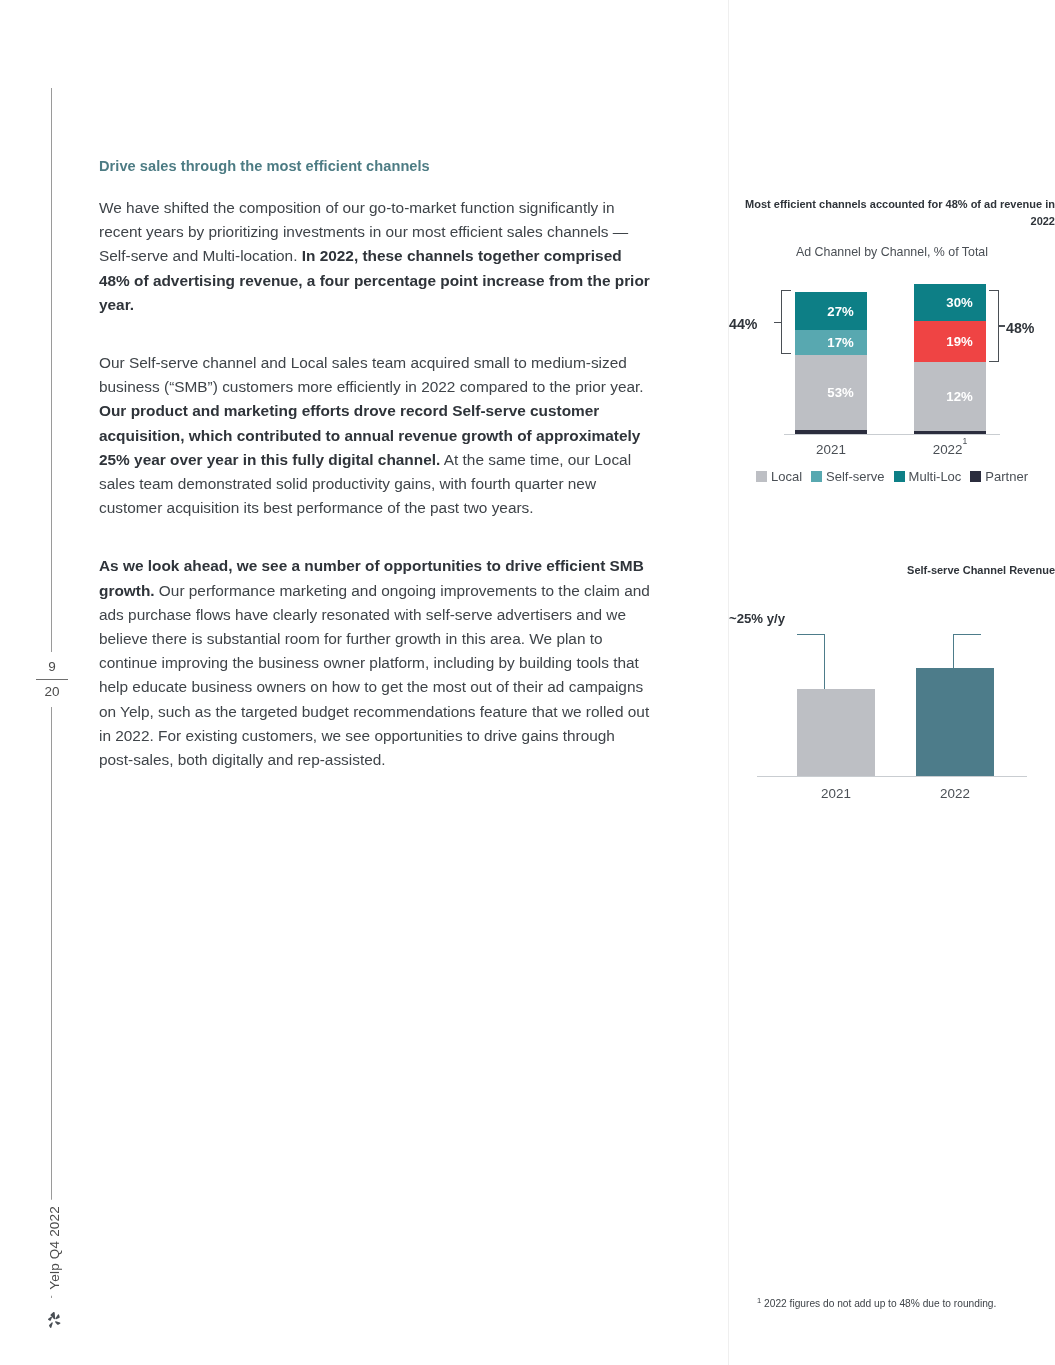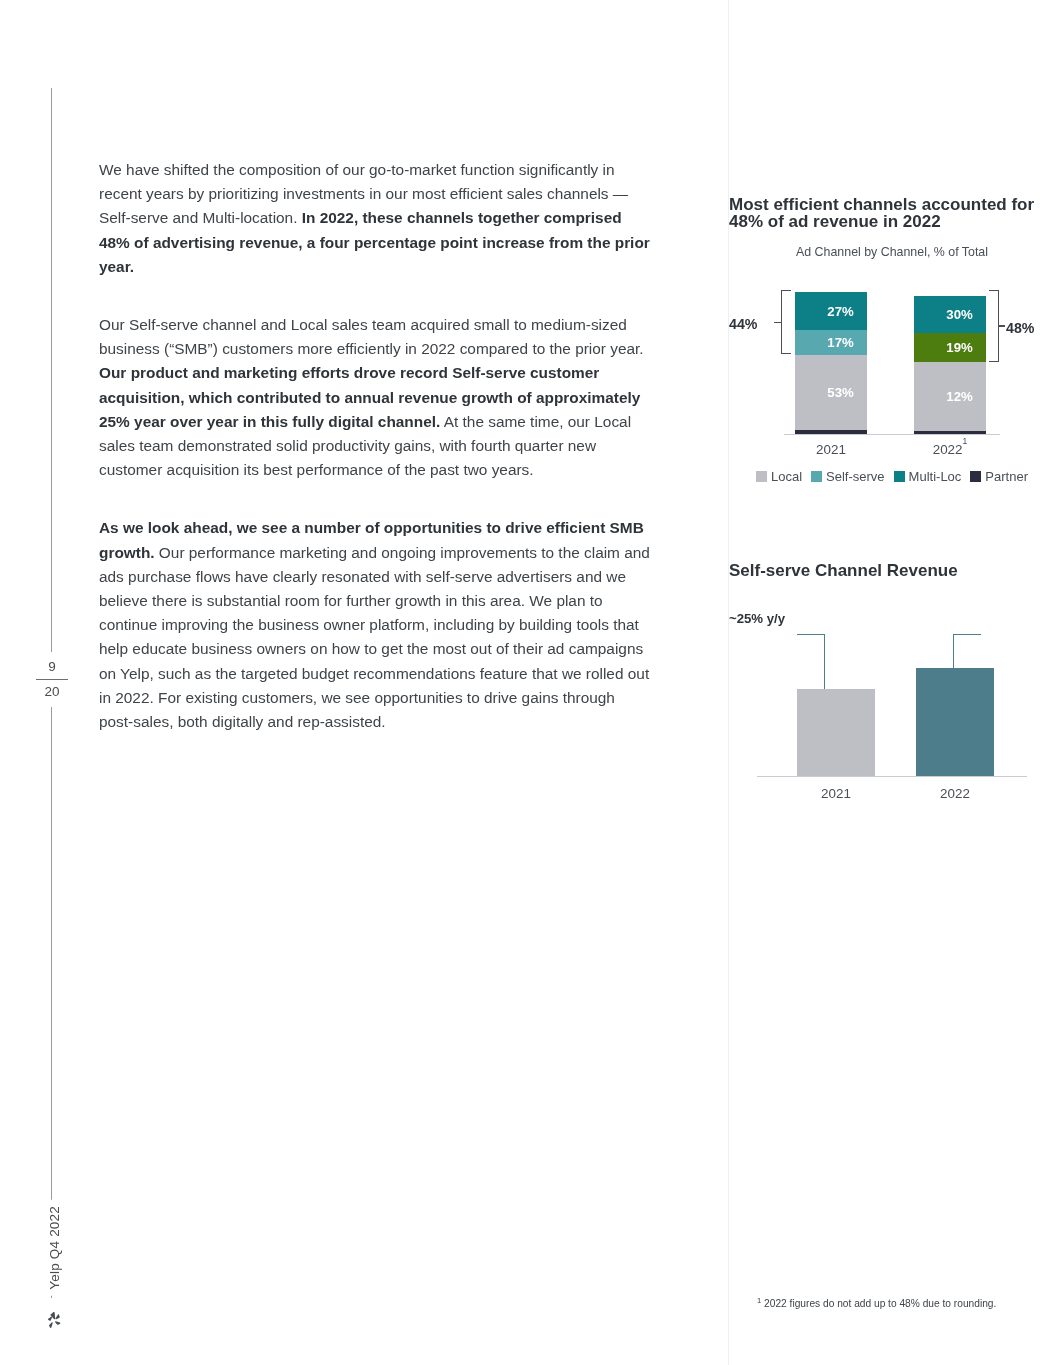--- a/index.html
+++ b/index.html
@@ -110,24 +110,24 @@
     position: absolute;
     left: 729px;
     top: 0;
     width: 326px;
     height: 1365px;
   }
 
   .chart-block { position: absolute; left: 0; width: 326px; }
 
   .chart-title {
-    font-size: 17px;
+    font-size: 11px;
     font-weight: bold;
     color: #2f343a;
-    text-align: left;
+    text-align: right;
     line-height: 17px;
     margin: 0;
   }
   .chart-subtitle {
     font-size: 12.4px;
     color: #4a4f55;
     text-align: center;
     margin: 15px 0 0 0;
   }
 
@@ -300,20 +300,21 @@
           <path d="M6.0 11.0c-.6-.2-.75-1.0-.25-1.4l2.9-2.2c.6-.45 1.4.15 1.15.85L8.6 11.1c-.2.55-.75.75-1.25.6z"></path>
           <path d="M9.5 13.6c.6-.35 1.3.2 1.1.85l-1.5 4.6c-.2.65-1.05.75-1.4.15l-1.0-1.8c-.25-.45-.1-1.0.3-1.3z"></path>
           <path d="M13.3 13.3c-.35-.6.2-1.3.85-1.1l4.3 1.35c.65.2.75 1.05.15 1.4l-1.9 1.1c-.45.25-1.0.1-1.3-.3z"></path>
           <path d="M14.4 10.2c-.65.15-1.15-.55-.8-1.1l2.6-4.0c.35-.55 1.2-.4 1.4.25l.6 2.2c.1.5-.2 1.0-.7 1.15z"></path>
         </g>
       </svg>
     </span>
   </div>
 
   <div class="content">
+    <h2 class="section-heading">Drive sales through the most efficient channels</h2>
     <p class="para"><span>We have shifted the composition of our go-to-market function significantly in recent years by prioritizing investments in our most efficient sales channels — Self-serve and Multi-location. </span><b>In 2022, these channels together comprised 48% of advertising revenue, a four percentage point increase from the prior year.</b></p>
     <p class="para"><span>Our Self-serve channel and Local sales team acquired small to medium-sized business (“SMB”) customers more efficiently in 2022 compared to the prior year. </span><b>Our product and marketing efforts drove record Self-serve customer acquisition, which contributed to annual revenue growth of approximately 25% year over year in this fully digital channel.</b><span> At the same time, our Local sales team demonstrated solid productivity gains, with fourth quarter new customer acquisition its best performance of the past two years.</span></p>
     <p class="para"><b>As we look ahead, we see a number of opportunities to drive efficient SMB growth.</b><span> Our performance marketing and ongoing improvements to the claim and ads purchase flows have clearly resonated with self-serve advertisers and we believe there is substantial room for further growth in this area. We plan to continue improving the business owner platform, including by building tools that help educate business owners on how to get the most out of their ad campaigns on Yelp, such as the targeted budget recommendations feature that we rolled out in 2022. For existing customers, we see opportunities to drive gains through post-sales, both digitally and rep-assisted.</span></p>
   </div>
 
   <div class="right-col">
 
     <div class="chart-block" id="stacked-chart">
       <p class="chart-title">Most efficient channels accounted for 48% of ad revenue in 2022</p>
       <p class="chart-subtitle">Ad Channel by Channel, % of Total</p>
@@ -324,21 +325,21 @@
         <div class="stack-col y2021">
           <div class="seg partner" style="background: rgb(43, 45, 62); height: 4.26px;"></div>
           <div class="seg" style="background: rgb(189, 191, 196); height: 75.26px;">53%</div>
           <div class="seg" style="background: rgb(88, 168, 176); height: 24.14px;">17%</div>
           <div class="seg" style="background: rgb(13, 127, 134); height: 38.34px;">27%</div>
         </div>
 
         <div class="stack-col y2022">
           <div class="seg partner" style="background: rgb(43, 45, 62); height: 2.84px;"></div>
           <div class="seg" style="background: rgb(189, 191, 196); height: 69.58px;">12%</div>
-          <div class="seg" style="background: #4d7c0f; height: 29px;">19%</div>
+          <div class="seg" style="background: #ef4444; height: 41px;">19%</div>
           <div class="seg" style="background: rgb(13, 127, 134); height: 37px;">30%</div>
         </div>
 
         <div class="bracket left" id="bk-left" style="left: 52px; bottom: 94.52px; height: 62.48px;"></div>
         <div class="bracket-stem" id="bk-left-stem" style="left: 45px; bottom: 125.76px;"></div>
         <div class="bracket-label" id="bk-left-lbl" style="left: 0px; bottom: 116.76px;">44%</div>
 
         <div class="bracket right" id="bk-right" style="left: 260px; bottom: 87.42px; height: 69.58px;"></div>
         <div class="bracket-stem" id="bk-right-stem" style="left: 269px; bottom: 122.21px;"></div>
         <div class="bracket-label" id="bk-right-lbl" style="left: 277px; bottom: 113.21px;">48%</div>

